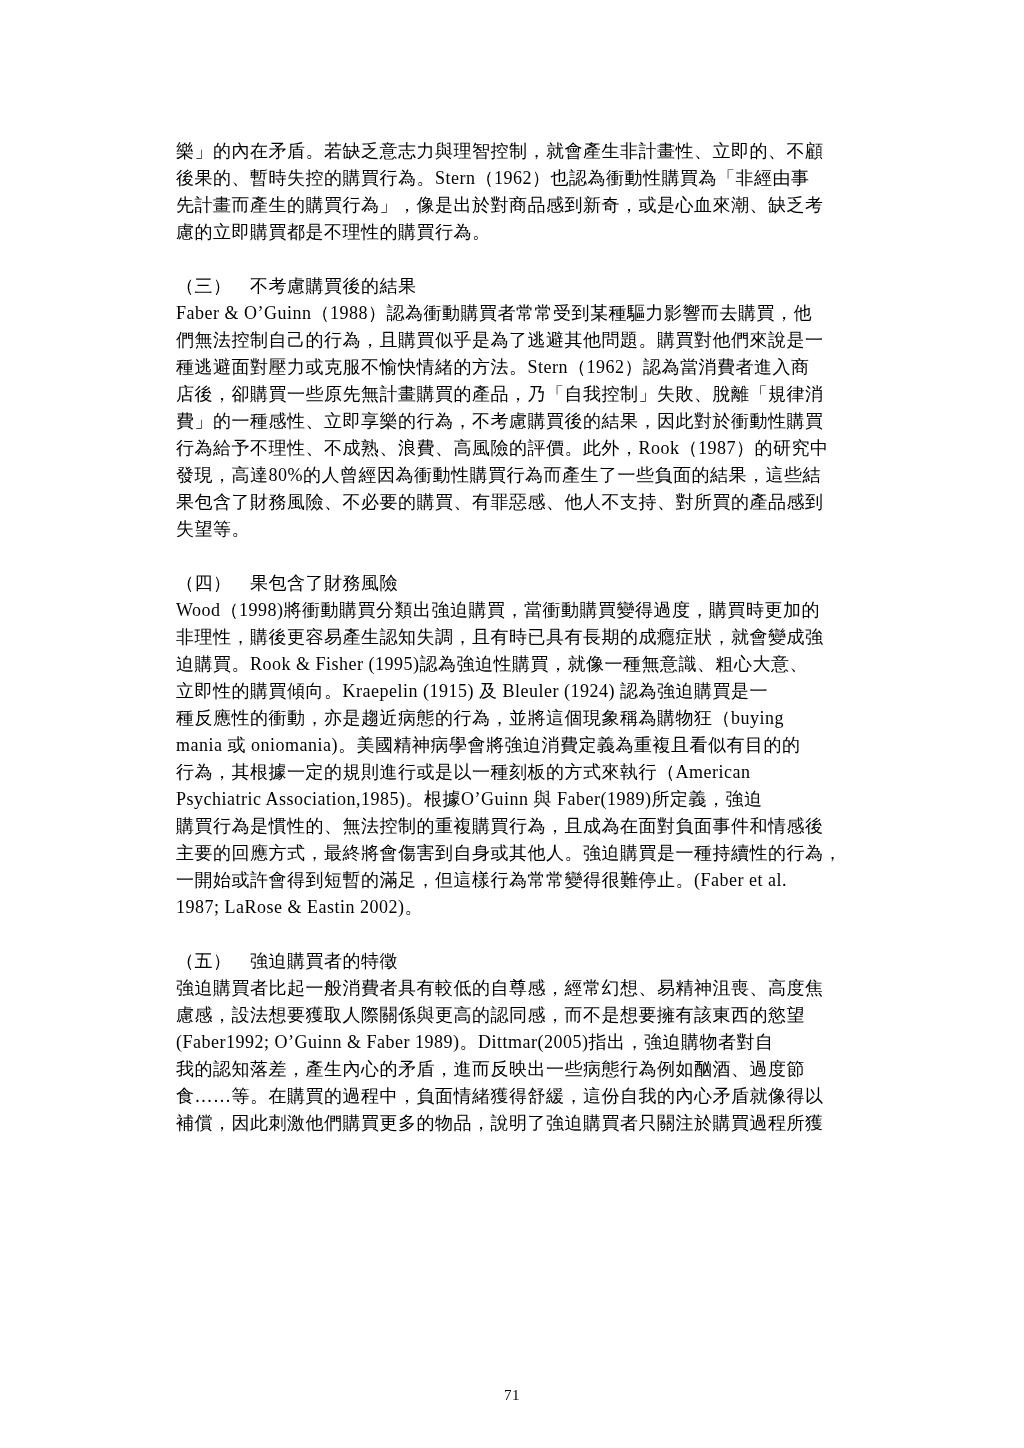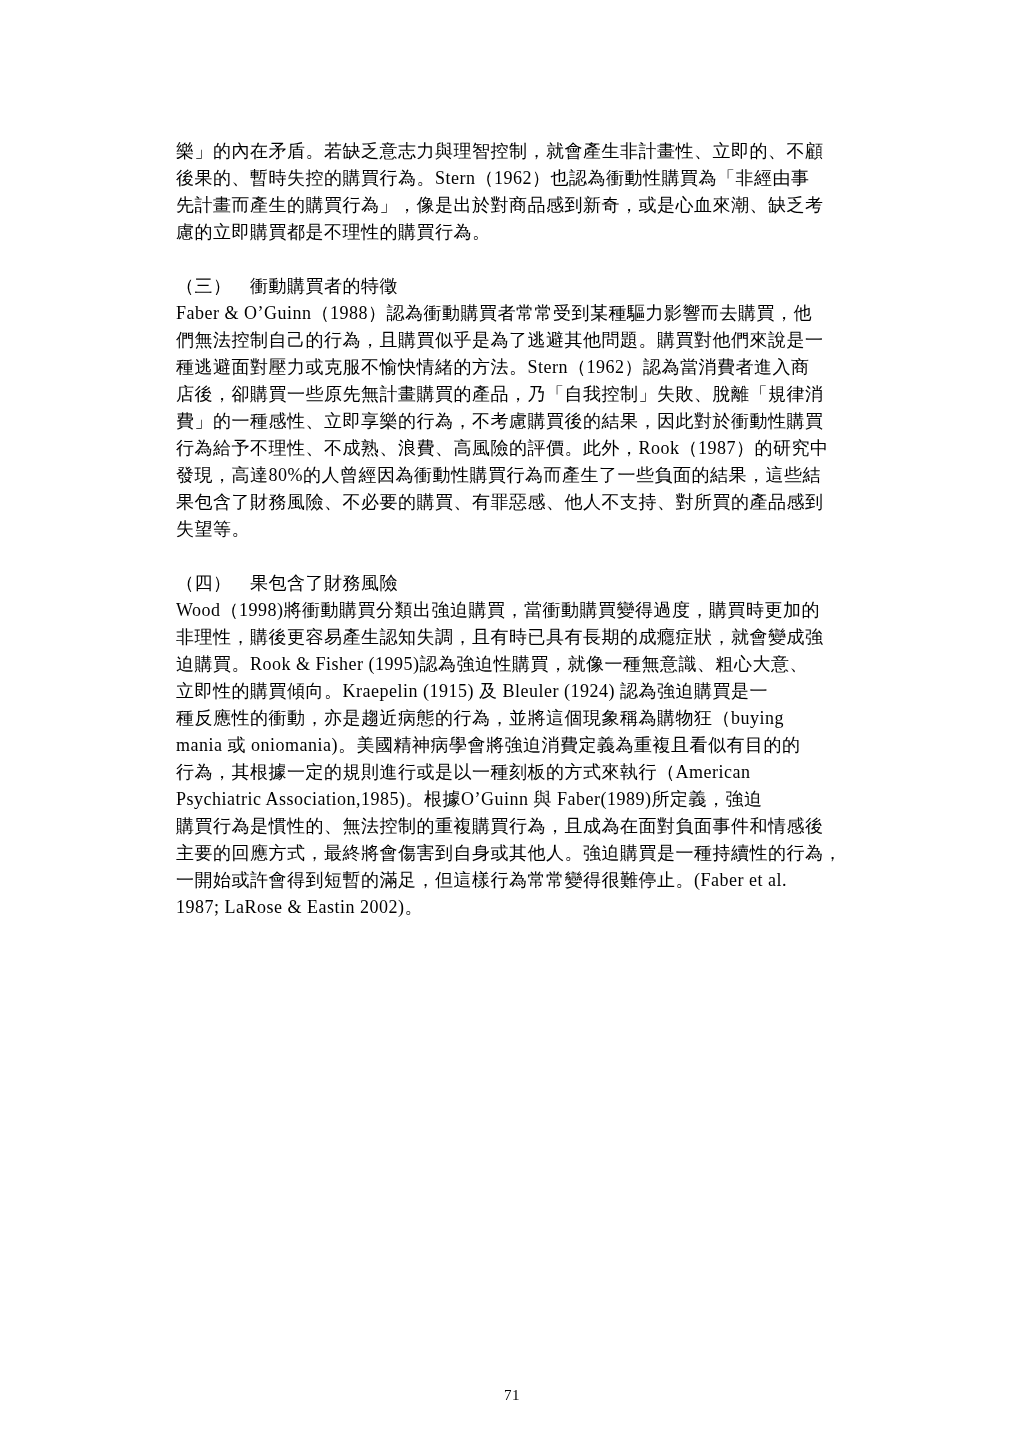--- a/index.html
+++ b/index.html
@@ -50,21 +50,21 @@
 
 <div class="page">
 
   <div class="content">
     <p class="block body">樂」的內在矛盾。若缺乏意志力與理智控制，就會產生非計畫性、立即的、不顧
 後果的、暫時失控的購買行為。Stern（1962）也認為衝動性購買為「非經由事
 先計畫而產生的購買行為」，像是出於對商品感到新奇，或是心血來潮、缺乏考
 慮的立即購買都是不理性的購買行為。</p>
 
 
-    <p class="block heading">（三）　衝動購買者的特徵</p>
+    <p class="block heading">（三）　不考慮購買後的結果</p>
 
     <p class="block body">Faber &amp; O’Guinn（1988）認為衝動購買者常常受到某種驅力影響而去購買，他
 們無法控制自己的行為，且購買似乎是為了逃避其他問題。購買對他們來說是一
 種逃避面對壓力或克服不愉快情緒的方法。Stern（1962）認為當消費者進入商
 店後，卻購買一些原先無計畫購買的產品，乃「自我控制」失敗、脫離「規律消
 費」的一種感性、立即享樂的行為，不考慮購買後的結果，因此對於衝動性購買
 行為給予不理性、不成熟、浪費、高風險的評價。此外，Rook（1987）的研究中
 發現，高達80%的人曾經因為衝動性購買行為而產生了一些負面的結果，這些結
 果包含了財務風險、不必要的購買、有罪惡感、他人不支持、對所買的產品感到
 失望等。</p>
@@ -77,20 +77,27 @@
 立即性的購買傾向。Kraepelin (1915) 及 Bleuler (1924) 認為強迫購買是一
 種反應性的衝動，亦是趨近病態的行為，並將這個現象稱為購物狂（buying
 mania 或 oniomania)。美國精神病學會將強迫消費定義為重複且看似有目的的
 行為，其根據一定的規則進行或是以一種刻板的方式來執行（American
 Psychiatric Association,1985)。根據O’Guinn 與 Faber(1989)所定義，強迫
 購買行為是慣性的、無法控制的重複購買行為，且成為在面對負面事件和情感後
 主要的回應方式，最終將會傷害到自身或其他人。強迫購買是一種持續性的行為，
 一開始或許會得到短暫的滿足，但這樣行為常常變得很難停止。(Faber et al.
 1987; LaRose &amp; Eastin 2002)。</p>
 
+    <p class="block heading">（五）　強迫購買者的特徵</p>
 
+    <p class="block body">強迫購買者比起一般消費者具有較低的自尊感，經常幻想、易精神沮喪、高度焦
+慮感，設法想要獲取人際關係與更高的認同感，而不是想要擁有該東西的慾望
+(Faber1992; O’Guinn &amp; Faber 1989)。Dittmar(2005)指出，強迫購物者對自
+我的認知落差，產生內心的矛盾，進而反映出一些病態行為例如酗酒、過度節
+食……等。在購買的過程中，負面情緒獲得舒緩，這份自我的內心矛盾就像得以
+補償，因此刺激他們購買更多的物品，說明了強迫購買者只關注於購買過程所獲</p>
   </div>
 
   <div class="page-footer">
     <span>71</span>
   </div>
 
 </div>
 
 </body></html>

